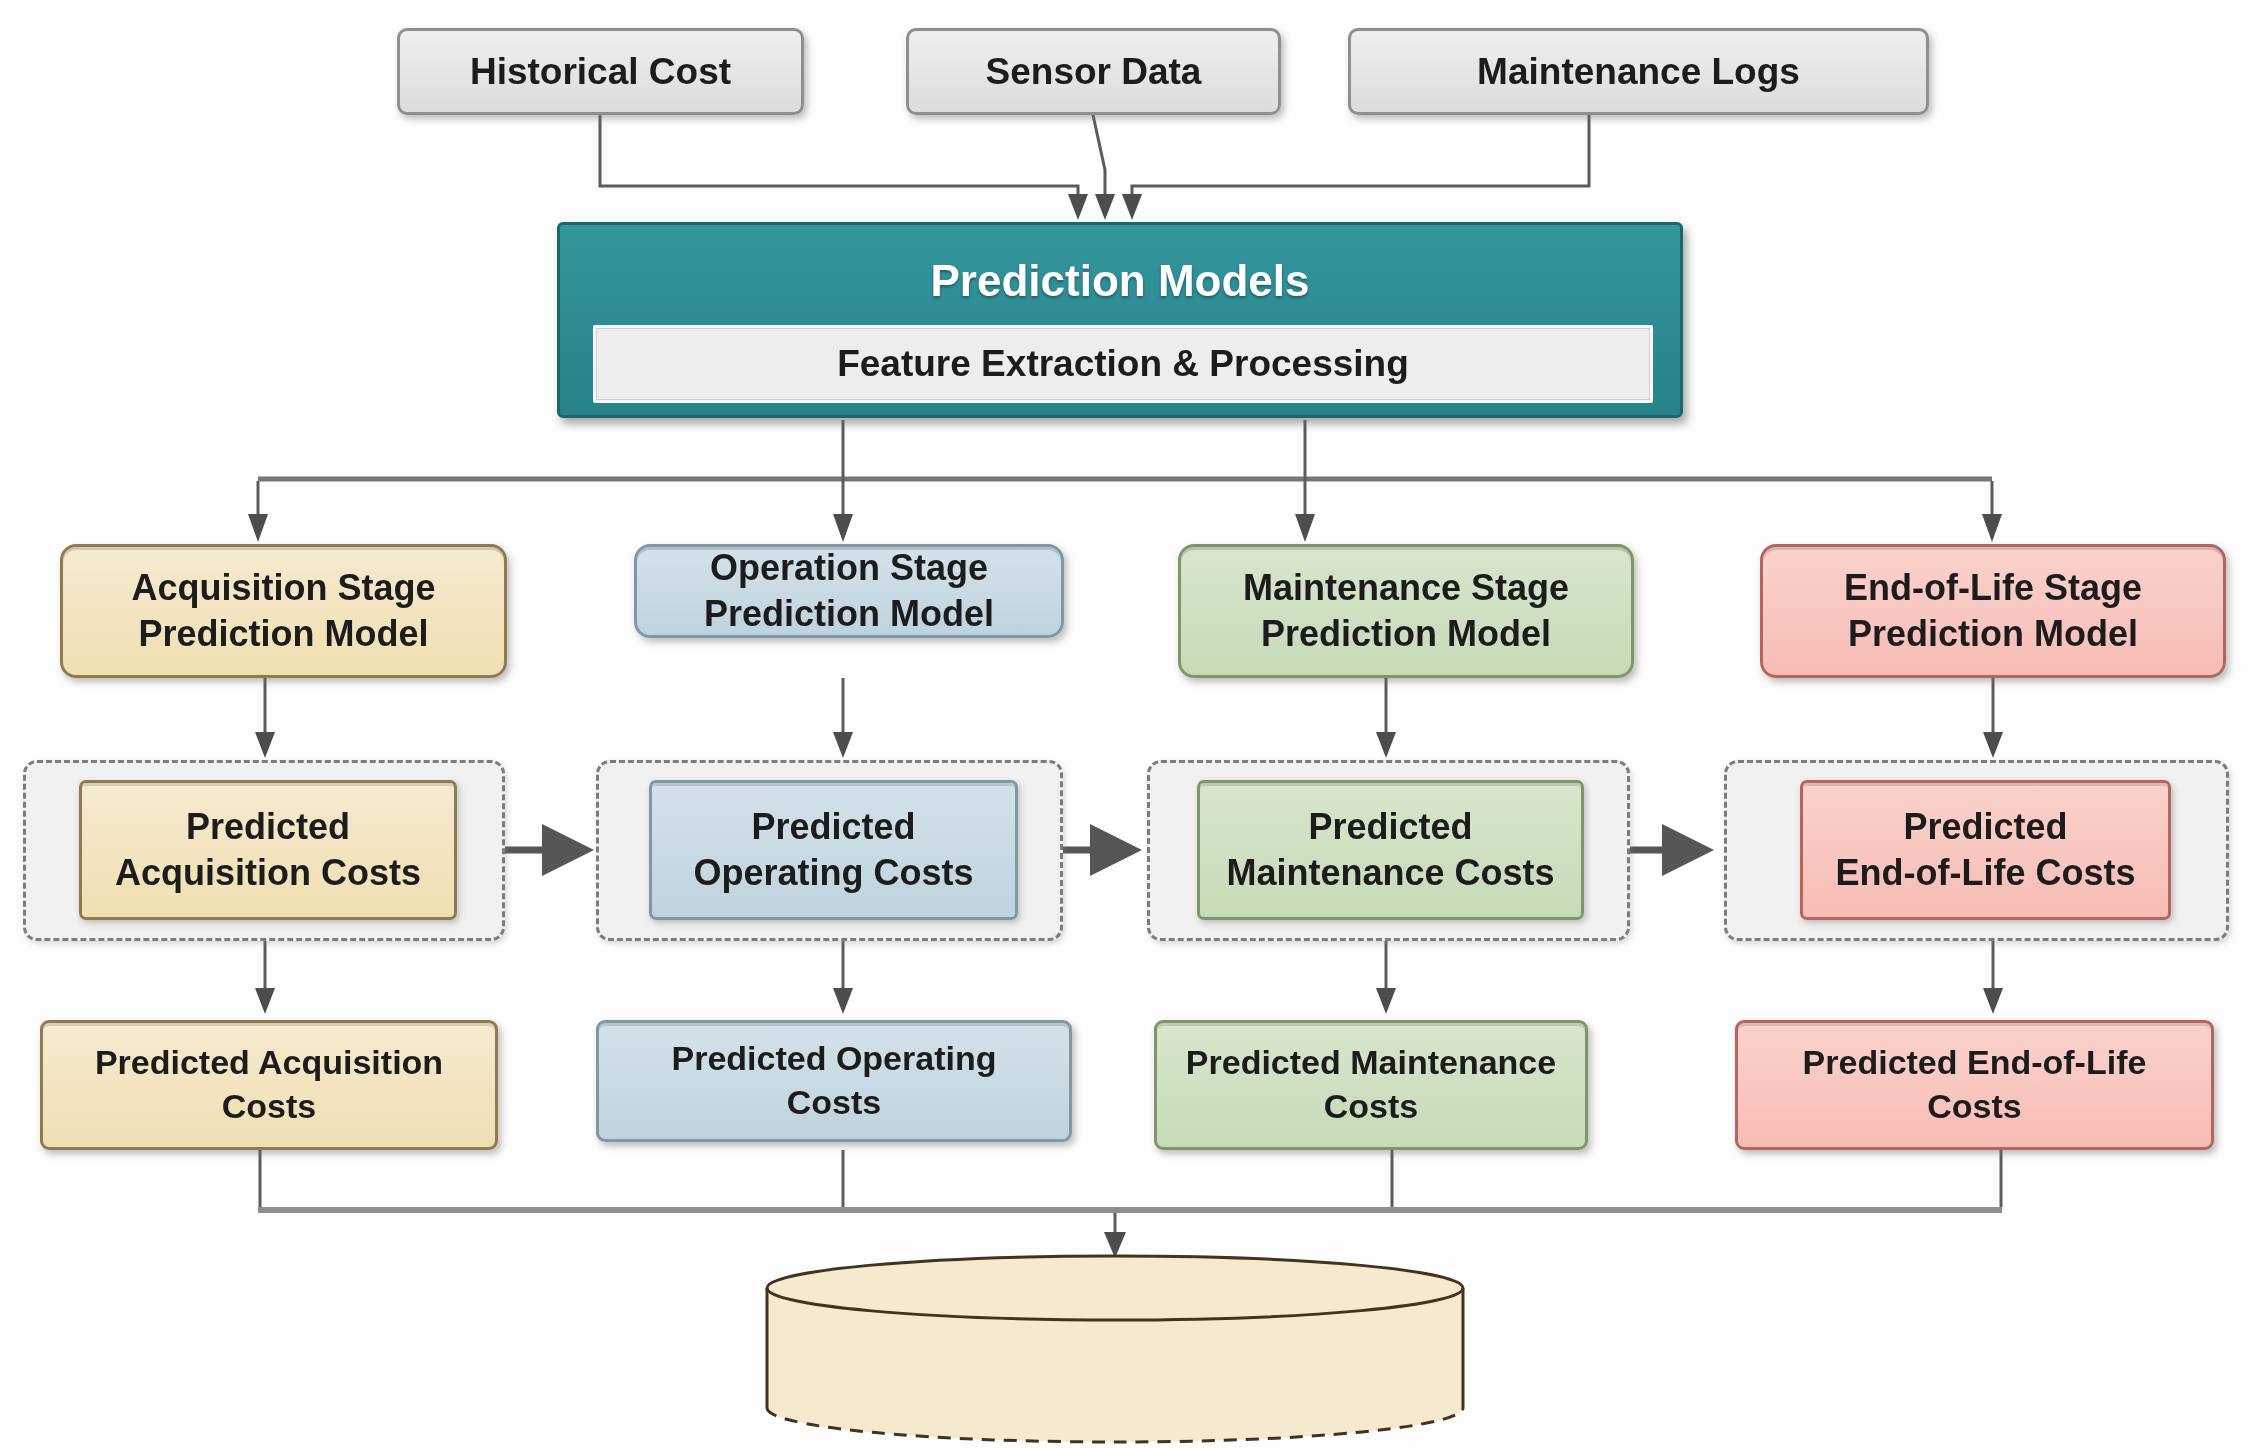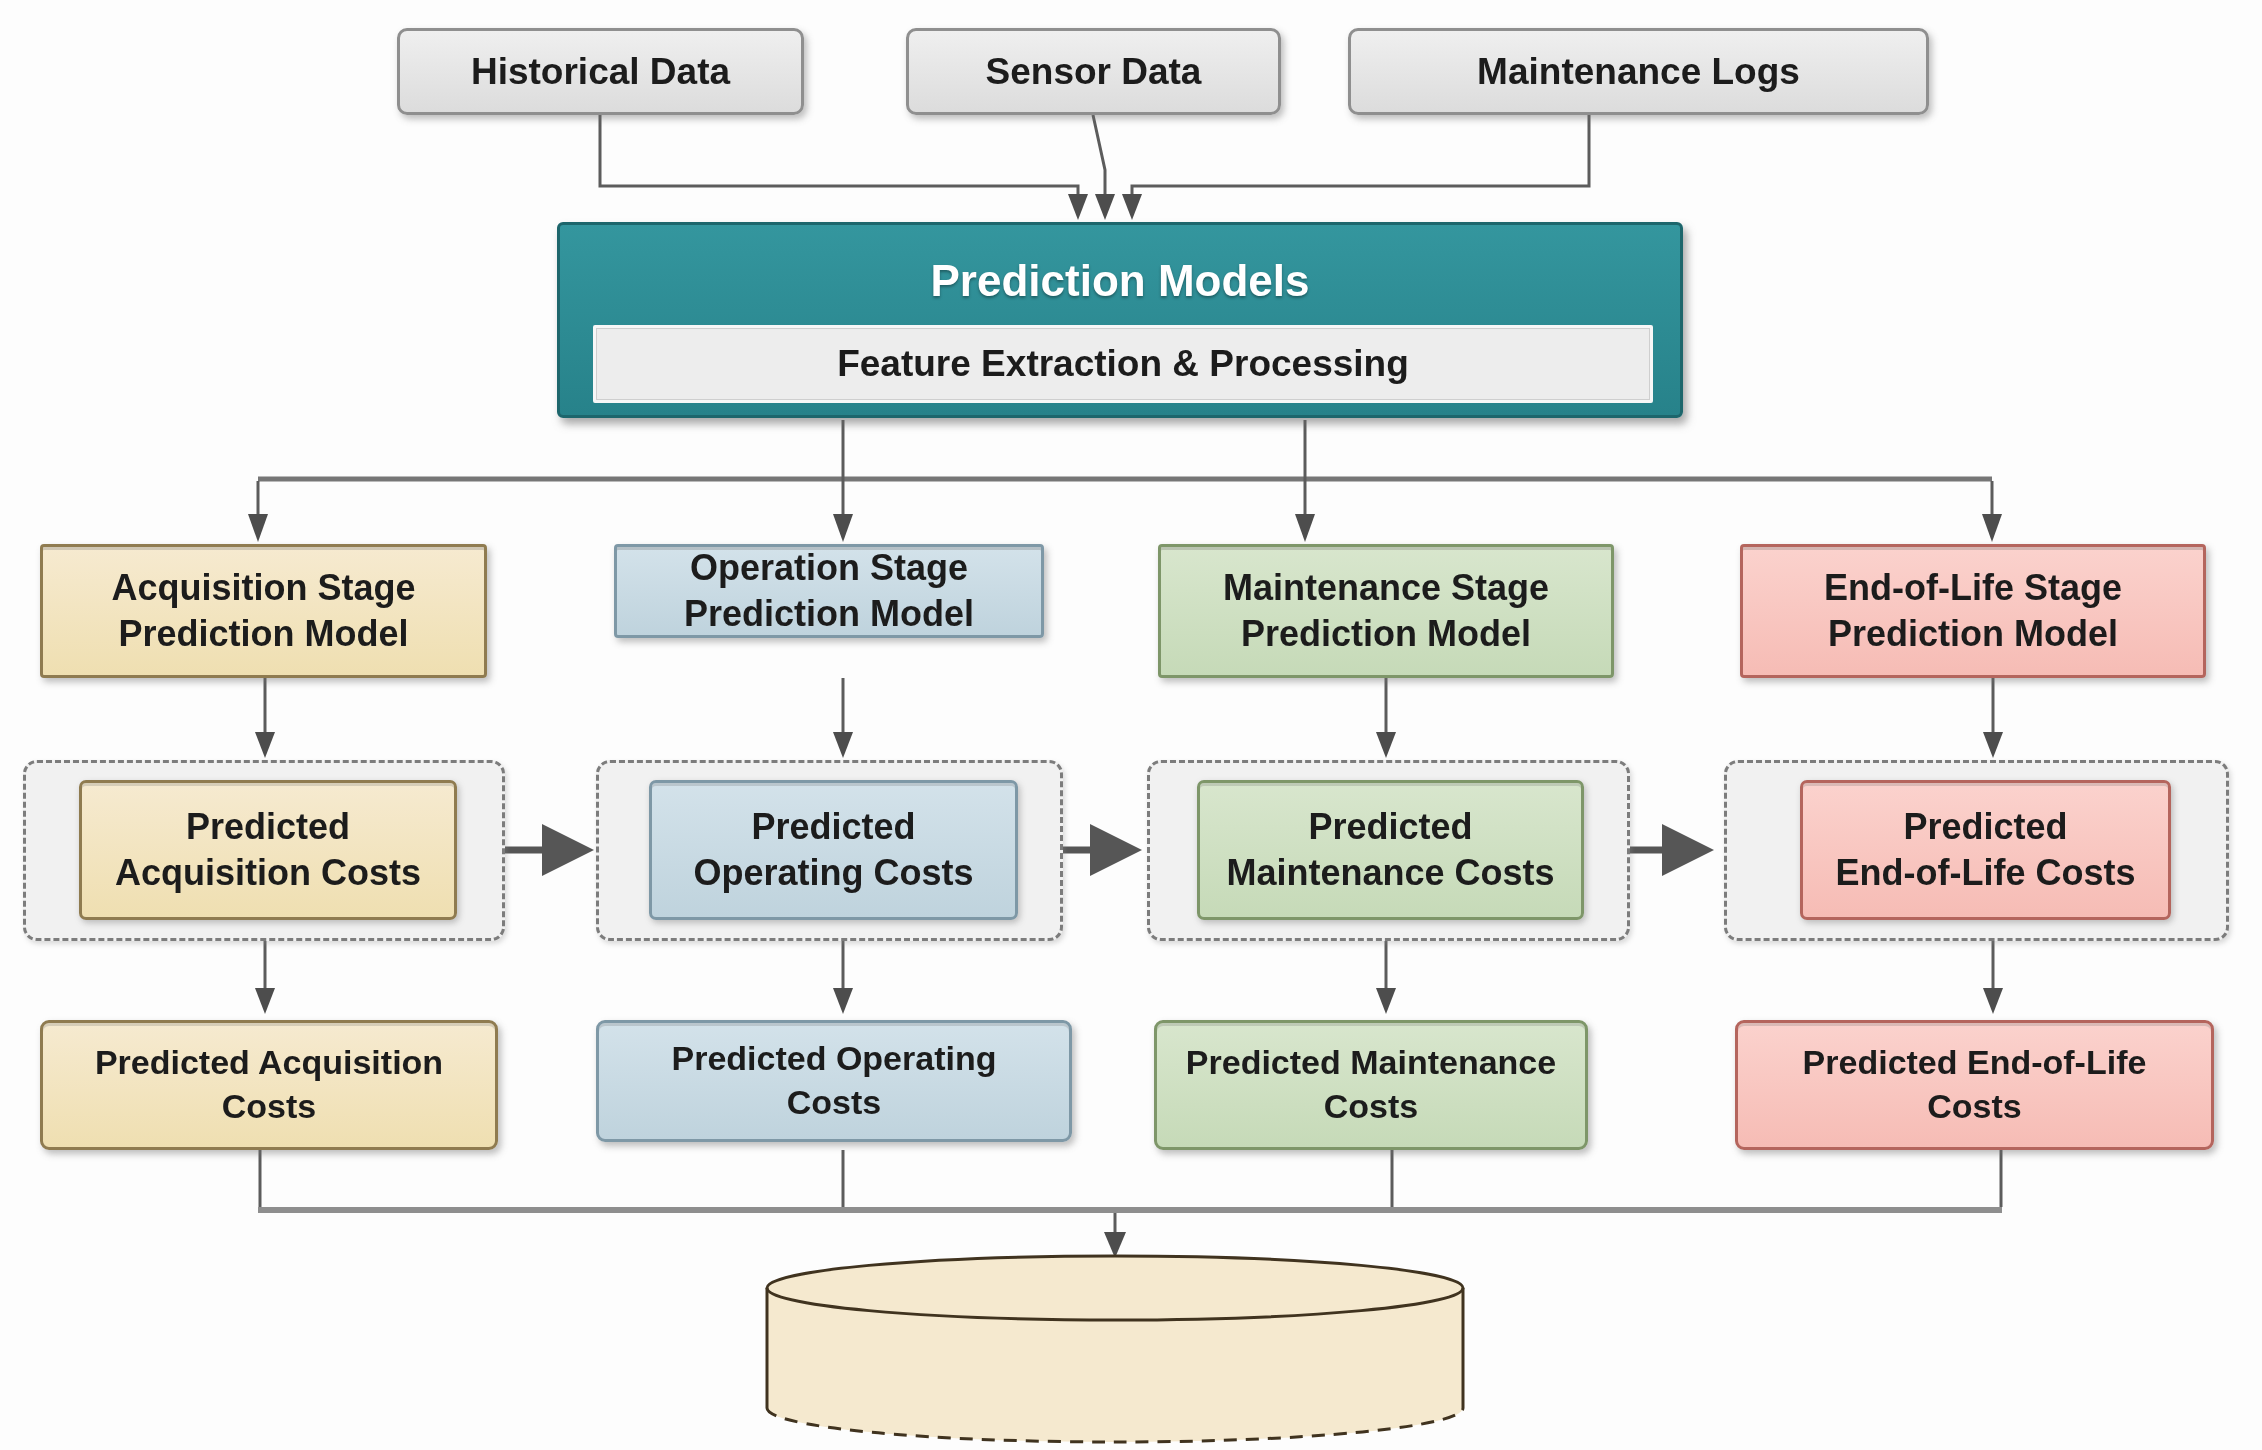--- a/index.html
+++ b/index.html
@@ -42,21 +42,21 @@
   .dashed{
     background:#f1f1f1;border:3px dashed #7c7c7c;border-radius:14px;
     box-shadow:2px 3px 5px rgba(140,140,140,.3);
   }
   
   .c-acq{background:linear-gradient(#f6ead0,#efdfb1);border:3px solid #8f7b50;}
   .c-op {background:linear-gradient(#d3e2ea,#bfd3dd);border:3px solid #7e98a6;}
   .c-mnt{background:linear-gradient(#d8e6cd,#c6dab8;);border:3px solid #7e9669;}
   .c-eol{background:linear-gradient(#fbd2cd,#f6bcb5);border:3px solid #b4655d;}
   .c-mnt{background:linear-gradient(#d8e6cd,#c6dab8);}
-  .stage{border-radius:4px;font-size:36px;box-shadow:3px 4px 7px rgba(110,110,110,.45), inset 0 3px 0 rgba(90,90,90,.25);}
+  .stage{border-radius:16px;font-size:36px;box-shadow:3px 4px 7px rgba(110,110,110,.45), inset 0 3px 0 rgba(90,90,90,.25);margin-left:20px;}
   .mid{border-radius:7px;font-size:36px;box-shadow:2px 3px 6px rgba(110,110,110,.4), inset 0 3px 0 rgba(90,90,90,.2);}
   .out{border-radius:9px;font-size:34px;box-shadow:3px 4px 7px rgba(110,110,110,.45), inset 0 3px 0 rgba(90,90,90,.2);}
   .cyl-label{
     position:absolute;left:0;top:94px;width:100%;height:56px;
     display:flex;align-items:center;justify-content:center;
     font-size:39px;font-weight:bold;color:#201a10;
   }
   svg.connectors{position:absolute;left:0;top:0;pointer-events:none;}
 </style>
 </head>
@@ -140,21 +140,21 @@
       <path d="M1392,1150 V1207"></path>
       <path d="M2001,1150 V1207"></path>
     </g>
     <path d="M258,1210 H2002" stroke="#8e8e8e" stroke-width="6" fill="none"></path>
     <path d="M1115,1213 V1236" stroke="#5c5c5c" stroke-width="3" fill="none"></path>
     <polygon points="1104,1232 1126,1232 1115,1258" fill="#4d4d4d"></polygon>
   </g>
 </svg>
 
 <div class="box src" style="left:397px;top:28px;width:407px;height:87px;">
-  <span>Historical Data</span>
+  <span>Historical Cost</span>
 </div>
 <div class="box src" style="left:906px;top:28px;width:375px;height:87px;">
   <span>Sensor Data</span>
 </div>
 <div class="box src" style="left:1348px;top:28px;width:581px;height:87px;">
   <span>Maintenance Logs</span>
 </div>
 
 <div class="abs teal" style="left:557px;top:222px;width:1126px;height:196px;">
   <div class="teal-title">Prediction Models</div>

